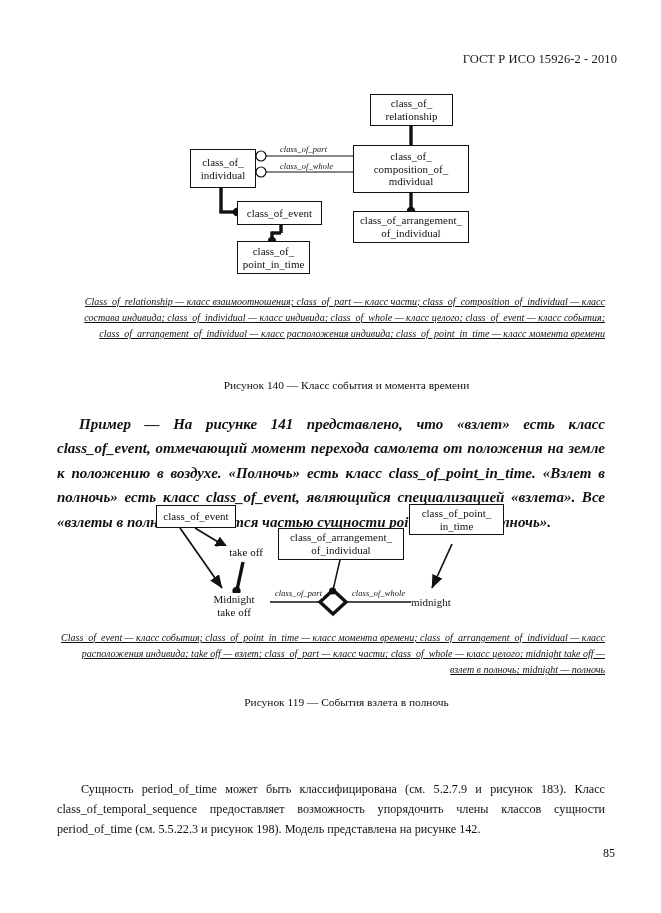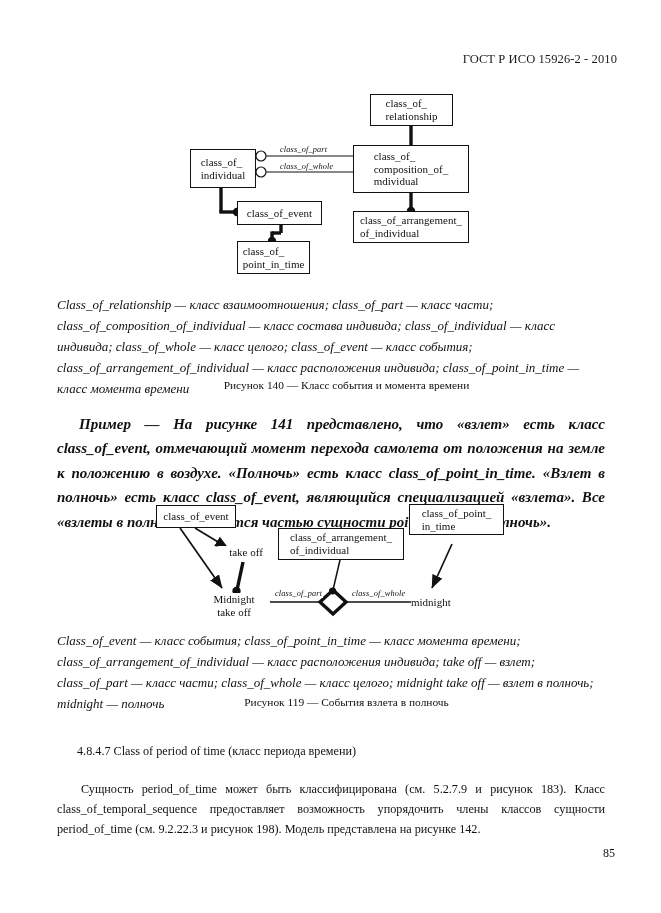--- a/index.html
+++ b/index.html
@@ -38,20 +38,21 @@
     left: 0;
   }
   .node {
     position: absolute;
     box-sizing: border-box;
     border: 1.3px solid #111;
     background: #fff;
     display: flex;
     align-items: center;
     justify-content: center;
+    text-align: center;
     font-family: "Liberation Serif", "DejaVu Serif", serif;
     font-size: 11px;
     line-height: 1.18;
     color: #111;
     padding: 1px 3px;
     z-index: 3;
   }
   .node span { display: block; }
   .plain-label {
     position: absolute;
@@ -80,24 +81,25 @@
     z-index: 1;
     overflow: visible;
   }
 
   
   .legend {
     position: absolute;
     left: 57px;
     width: 548px;
     font-style: italic;
-    font-size: 13px;
+    font-size: 10px;
     line-height: 1.62;
-    text-align: left;
-    color: #111;
+    text-align: right;
+    color: #111;
+    text-decoration: underline;
   }
   .caption {
     position: absolute;
     left: 16px;
     width: 661px;
     text-align: center;
     font-size: 11.4px;
     color: #111;
   }
   .example {
@@ -259,19 +261,18 @@
     <div class="plain-label" style="left:411px; top:96px; width:58px; text-align:left; white-space:pre-line;">midnight</div>
 
     <div class="edge-label" style="left:274px; top:90px;">class_of_part</div>
     <div class="edge-label" style="left:351px; top:90px;">class_of_whole</div>
   </div>
 
   <div class="legend" style="top:630px;">Class_of_event — класс события; class_of_point_in_time — класс момента времени; class_of_arrangement_of_individual — класс расположения индивида; take off — взлет; class_of_part — класс части; class_of_whole — класс целого; midnight take off — взлет в полночь; midnight — полночь</div>
 
   <div class="caption" style="top:696px;">Рисунок 119 — События взлета в полночь</div>
 
-  <div class="heading" style="top:744px;">4.8.4.7 Class of period of time (класс периода времени)</div>
-
-  <div class="body-par" style="top:780px;">Сущность period_of_time может быть классифицирована (см. 5.2.7.9 и рисунок 183). Класс class_of_temporal_sequence предоставляет возможность упорядочить члены классов сущности period_of_time (см. 9.2.22.3 и рисунок 198). Модель представлена на рисунке 142.</div>
+
+  <div class="body-par" style="top:780px;">Сущность period_of_time может быть классифицирована (см. 5.2.7.9 и рисунок 183). Класс class_of_temporal_sequence предоставляет возможность упорядочить члены классов сущности period_of_time (см. 5.5.22.3 и рисунок 198). Модель представлена на рисунке 142.</div>
 
   <div class="page-number">85</div>
 
 </div>
 
 </body></html>

